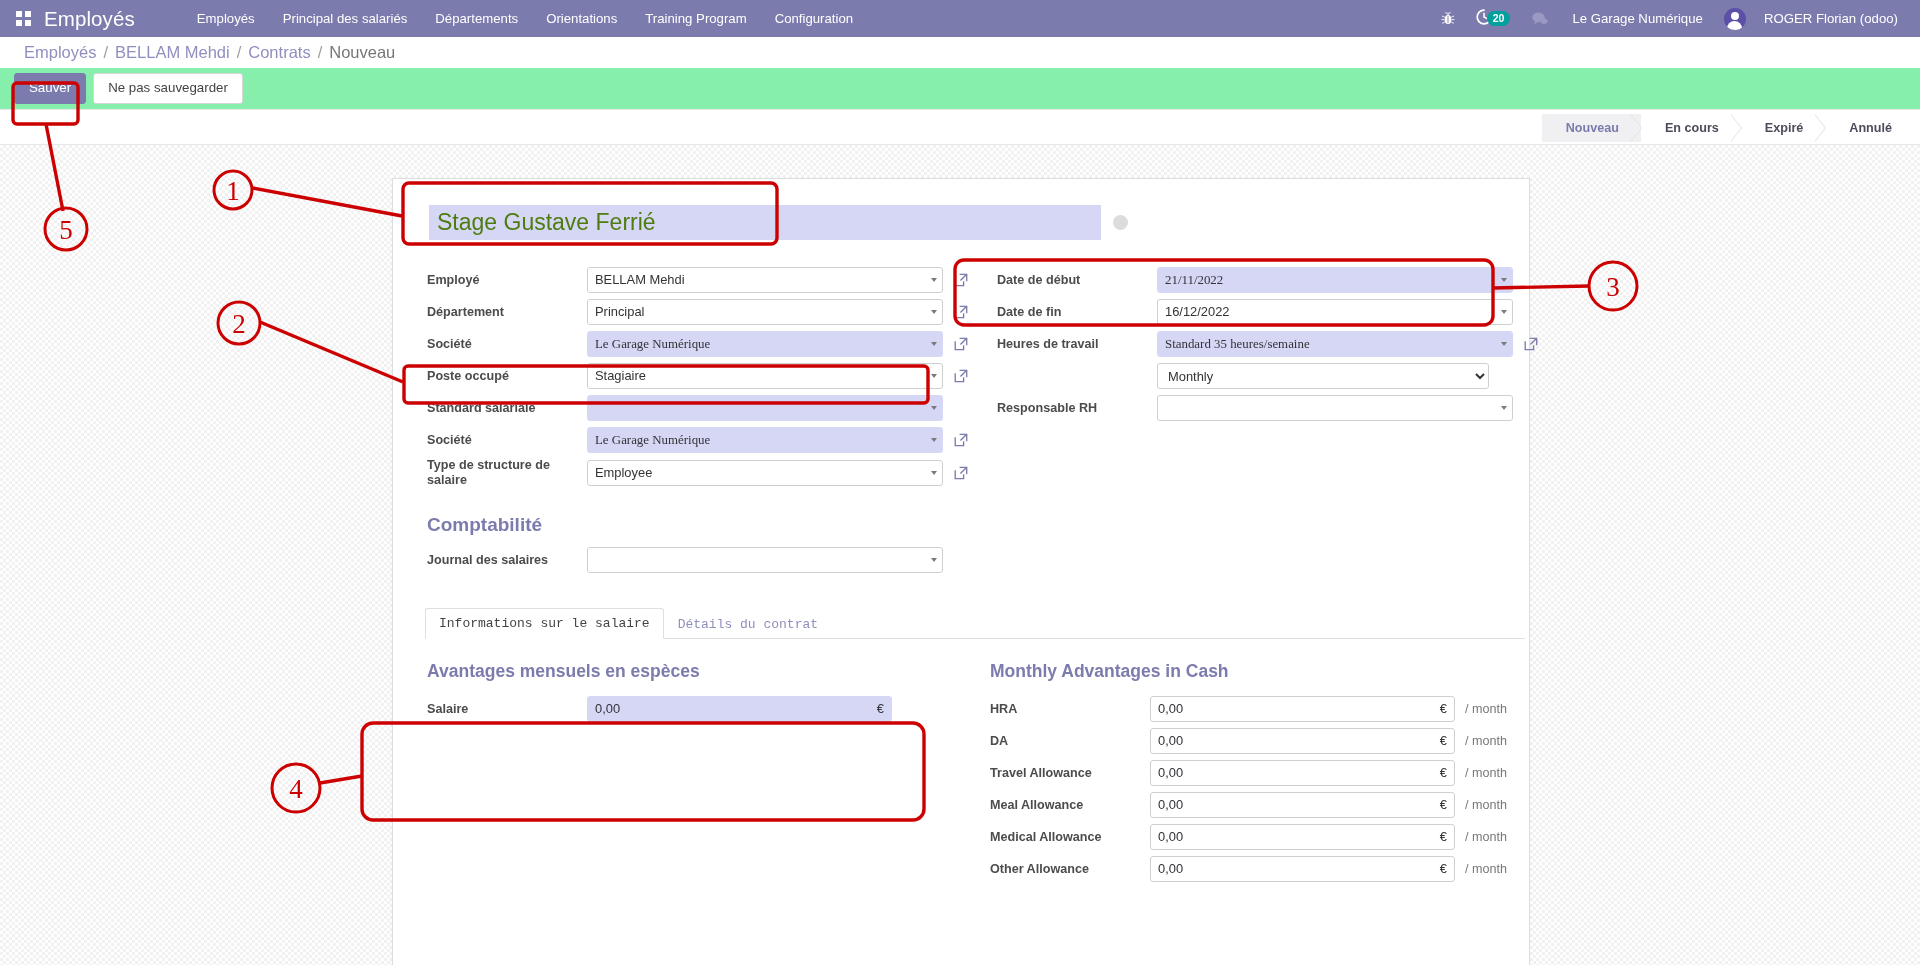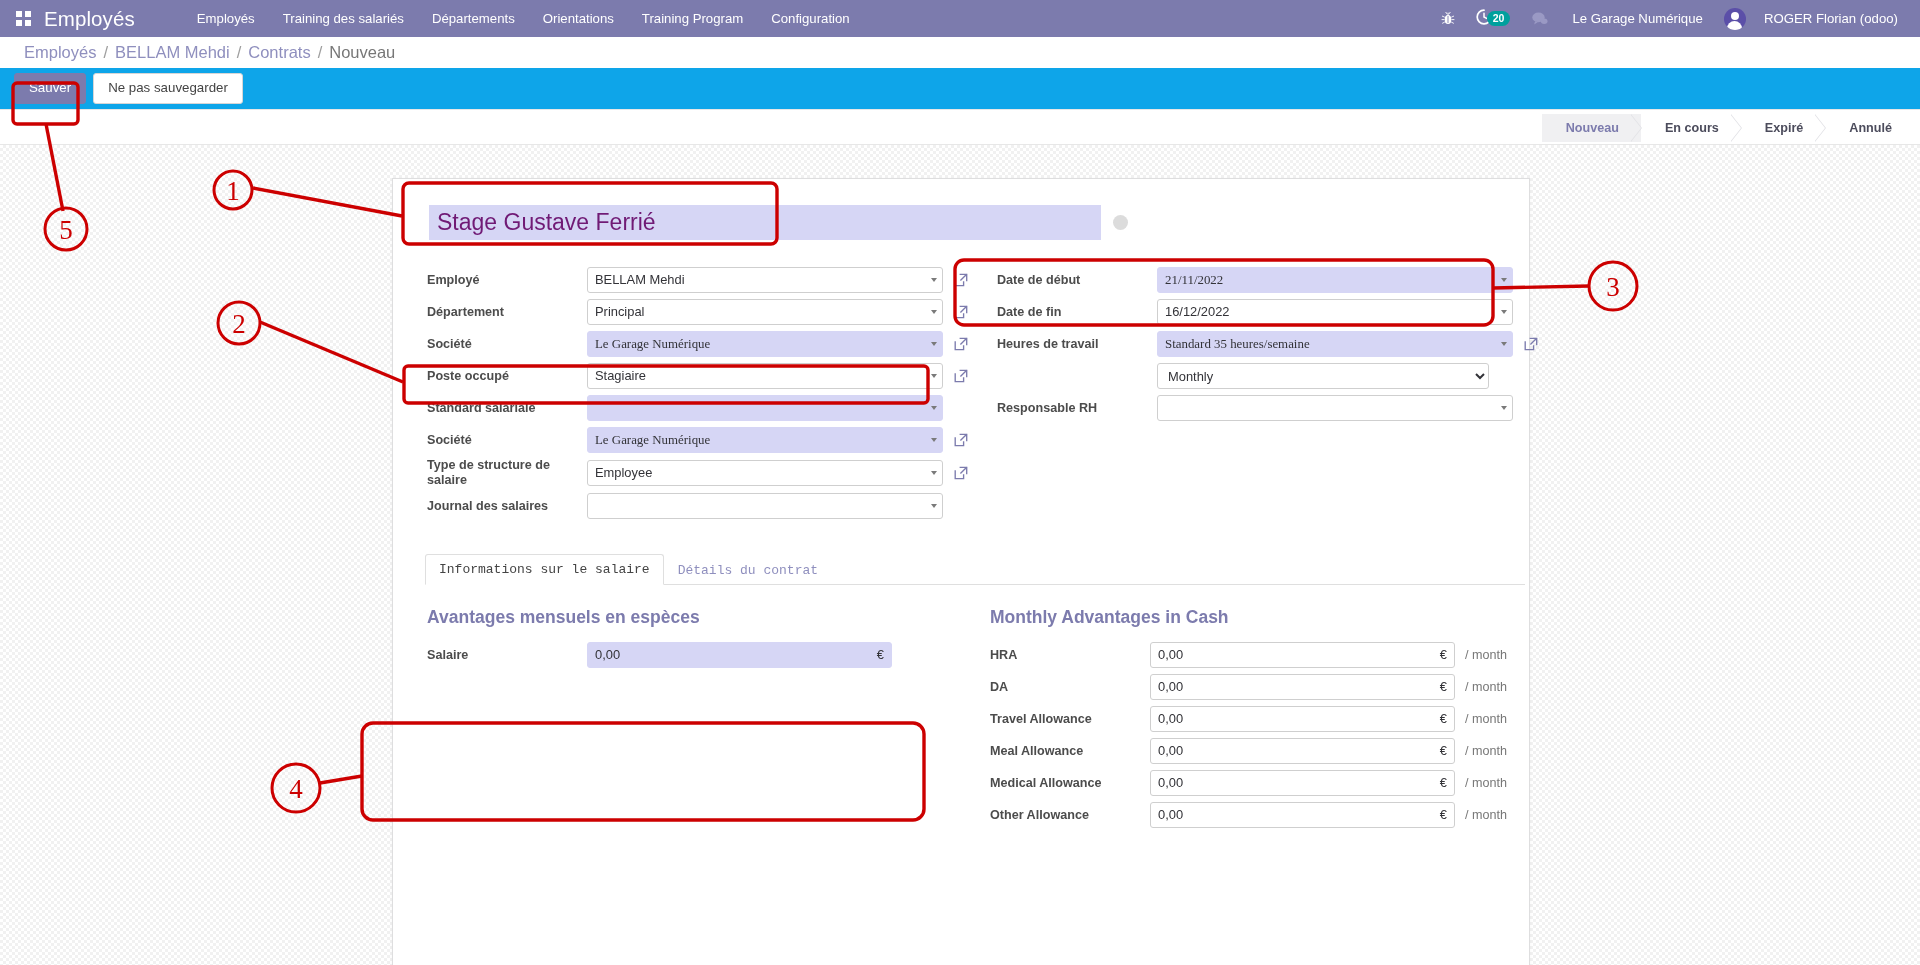--- a/index.html
+++ b/index.html
@@ -73,21 +73,21 @@
     position: absolute; top: 37px; left: 0; width: 1920px; height: 31px;
     background: #ffffff; display: flex; align-items: center; padding-left: 24px;
   }
   .crumb { font-size: 16.5px; color: #8f8fbe; cursor: pointer; white-space: nowrap; }
   .crumb.current { color: #777777; cursor: default; }
   .crumb-sep { font-size: 16.5px; color: #9e9e9e; margin: 0 7px; }
 
   
   .cp-bar {
     position: absolute; top: 68px; left: 0; width: 1920px; height: 42px;
-    background: #0ea5e9; display: flex; align-items: center; padding-left: 14px;
+    background: #86efac; display: flex; align-items: center; padding-left: 14px;
     border-bottom: 1px solid #e7e7e7;
   }
   .btn {
     font-family: "Liberation Sans", sans-serif;
     font-size: 13.3px; padding: 5px 14px 6px; border-radius: 3px;
     cursor: pointer; line-height: 18px; white-space: nowrap;
   }
   .btn-primary { background: #7C7BAD; color: #ffffff; border: 1px solid #7C7BAD; }
   .btn-default { background: #ffffff; color: #444444; border: 1px solid #d6d6d6; margin-left: 7px; }
 
@@ -139,21 +139,21 @@
     background: #ffffff; border: 1px solid #dededf;
     box-shadow: 0 1px 3px rgba(0,0,0,.05);
     padding: 18px 22px 0 18px;
   }
 
   
   .title-row { display: flex; align-items: center; margin: 8px 0 0 18px; }
   .title-input {
     width: 672px; height: 35px; background: #D6D6F5; border: none; outline: none;
     font-family: "Liberation Sans", sans-serif;
-    font-size: 23px; color: #701a75; padding: 0 8px; line-height: 35px;
+    font-size: 23px; color: #4d7c0f; padding: 0 8px; line-height: 35px;
   }
   .title-dot {
     width: 15px; height: 15px; border-radius: 50%; background: #dcdcdc;
     margin-left: 12px; flex: none;
   }
 
   
   .group-wrap { display: flex; margin-top: 26px; }
   .col-left { width: 548px; padding-left: 16px; }
   .col-right { width: 530px; padding-left: 38px; }
@@ -242,21 +242,21 @@
       <svg width="15" height="15" viewBox="0 0 15 15">
         <rect x="0" y="0" width="6" height="6" fill="#fff"></rect>
         <rect x="9" y="0" width="6" height="6" fill="#fff"></rect>
         <rect x="0" y="9" width="6" height="6" fill="#fff"></rect>
         <rect x="9" y="9" width="6" height="6" fill="#fff"></rect>
       </svg>
     </div>
     <div class="brand">Employés</div>
     <div class="nav-items">
       <div class="nav-item">Employés</div>
-      <div class="nav-item">Training des salariés</div>
+      <div class="nav-item">Principal des salariés</div>
       <div class="nav-item">Départements</div>
       <div class="nav-item">Orientations</div>
       <div class="nav-item">Training Program</div>
       <div class="nav-item">Configuration</div>
     </div>
 
     <div class="nav-right">
       <div class="sys-icon">
         <svg width="14" height="15" viewBox="0 0 14 15">
           <ellipse cx="7" cy="8.5" rx="3.3" ry="4.6" fill="#ffffff"></ellipse>
@@ -497,20 +497,21 @@
             <div class="input-wrap">
               <div class="finput"></div>
               <span class="caret"></span>
             </div>
           </div>
         </div>
 
       </div>
     </div>
 
+    <div class="sec-head">Comptabilité</div>
     <div class="col-left" style="padding-left:16px;">
       <div class="frow">
         <div class="flabel">Journal des salaires</div>
         <div class="fcell">
           <div class="input-wrap">
             <div class="finput"></div>
             <span class="caret"></span>
           </div>
         </div>
       </div>

